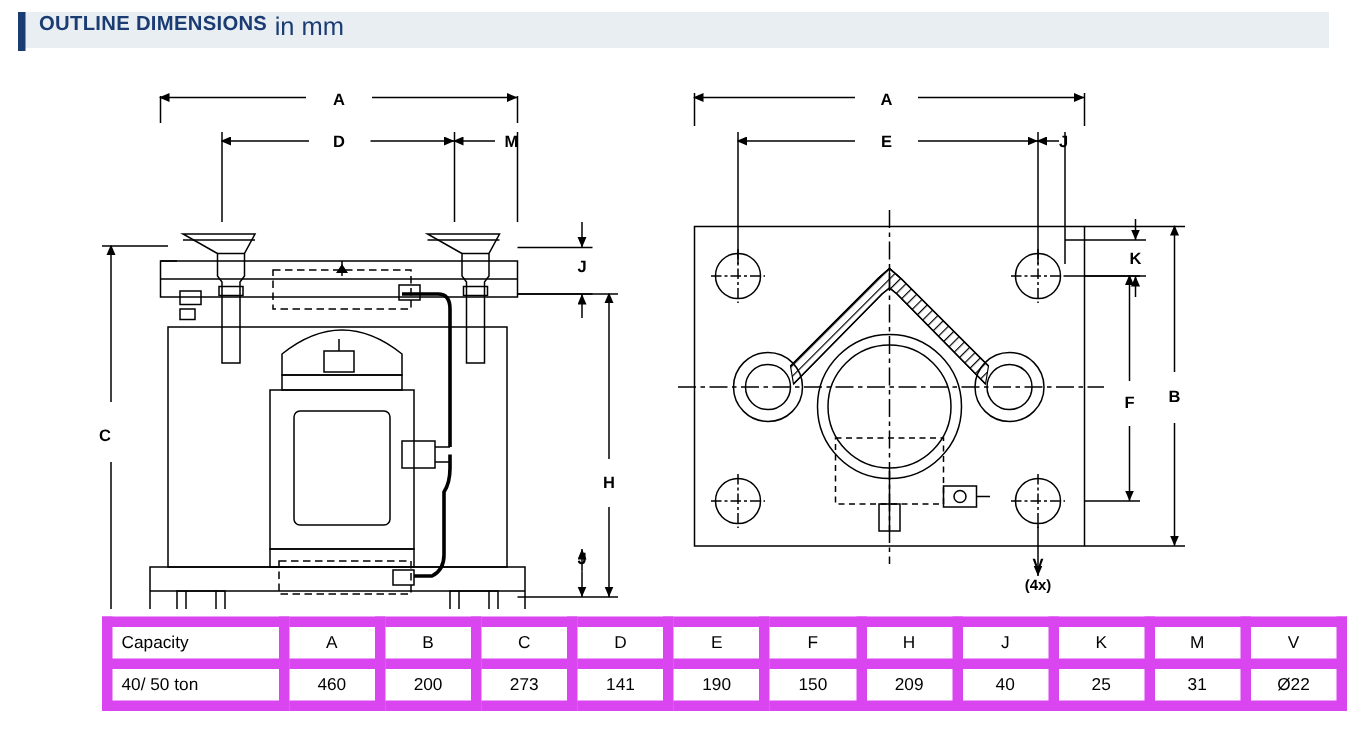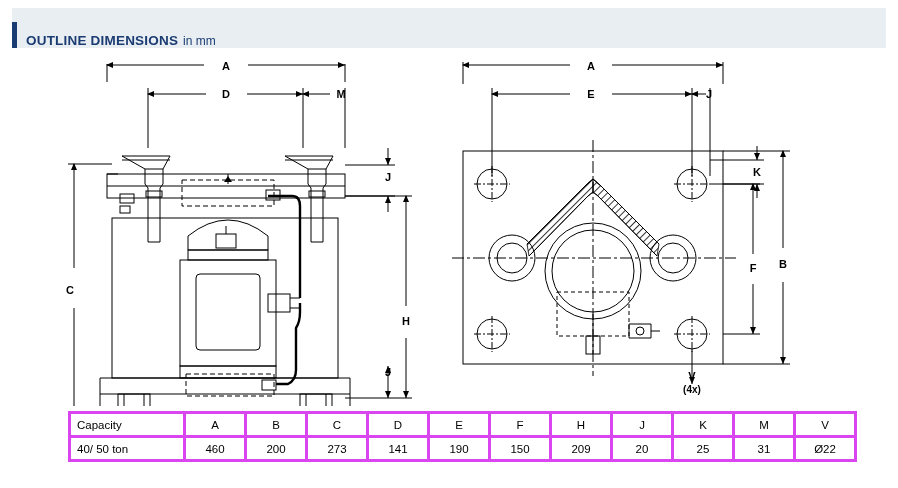--- a/index.html
+++ b/index.html
@@ -20,39 +20,39 @@
     width: 898px;
     height: 488px;
   }
 
   
   .header-band {
     position: absolute;
     left: 12px;
     top: 8px;
     width: 874px;
-    height: 40px;
+    height: 24px;
     background: #e9eef3;
     display: flex;
-    align-items: flex-end;
+    align-items: flex-start;
   }
   .header-accent {
     width: 5px;
     height: 26px;
     background: #1b3c73;
     margin-right: 9px;
   }
   .header-title {
     font-size: 13.5px;
     font-weight: bold;
     letter-spacing: 0.2px;
     color: #1b3c73;
   }
   .header-sub {
-    font-size: 12px;
+    font-size: 17px;
     font-weight: normal;
     color: #1b3c73;
     margin-left: 5px;
   }
 
   
   .drawing {
     position: absolute;
     left: 0;
     top: 36px;
@@ -62,21 +62,21 @@
 
   
   .dim-table {
     position: absolute;
     left: 68px;
     top: 411px;
     border-collapse: collapse;
     font-size: 11.5px;
   }
   .dim-table td, .dim-table th {
-    border: 3px solid #d946ef;
+    border: 7px solid #d946ef;
     height: 21px;
     text-align: center;
     font-weight: normal;
     padding: 0;
   }
   .dim-table th.cap-head, .dim-table td.cap-cell {
     width: 106px;
     text-align: left;
     padding-left: 6px;
   }
@@ -313,21 +313,21 @@
     <tbody>
       <tr>
         <td class="cap-cell">40/ 50 ton</td>
         <td class="dim-cell">460</td>
         <td class="dim-cell">200</td>
         <td class="dim-cell">273</td>
         <td class="dim-cell">141</td>
         <td class="dim-cell">190</td>
         <td class="dim-cell">150</td>
         <td class="dim-cell">209</td>
-        <td class="dim-cell">20</td>
+        <td class="dim-cell">40</td>
         <td class="dim-cell">25</td>
         <td class="dim-cell">31</td>
         <td class="dim-cell">Ø22</td>
       </tr>
     </tbody>
   </table>
 
 </div>
 
 </body></html>

